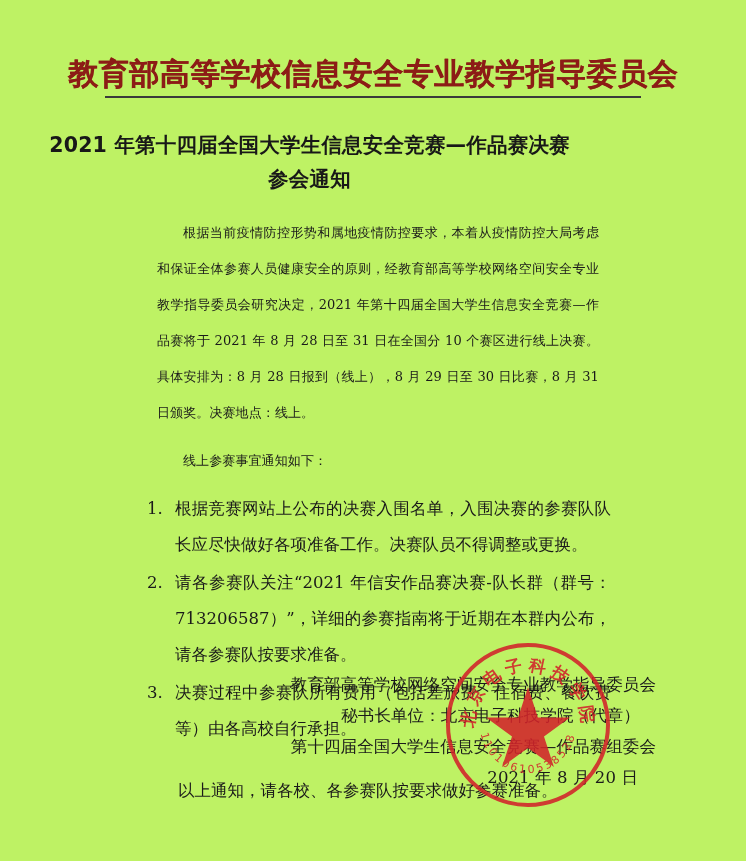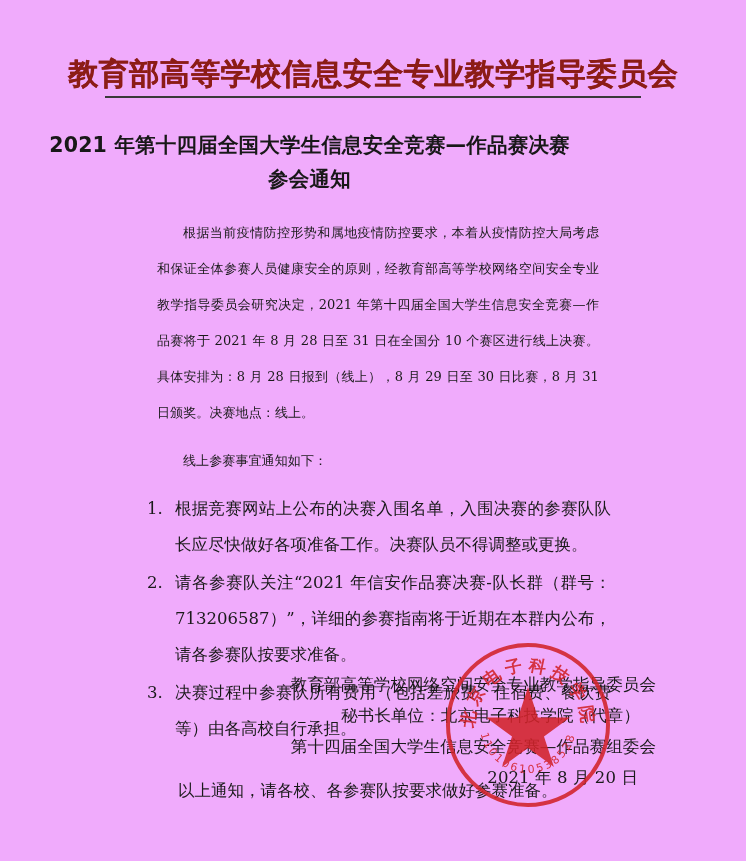--- a/index.html
+++ b/index.html
@@ -12,21 +12,21 @@
     height: 861px;
     position: relative;
     overflow: hidden;
     font-family: "DejaVu Serif", "Liberation Serif", serif;
     color: #1a1a1a;
   }
 
   .page {
     position: absolute;
     inset: 0;
-    background: #f0abfc;
+    background: #bef264;
   }
 
   
   .letterhead {
     position: absolute;
     top: 54px;
     left: 0;
     width: 746px;
     text-align: center;
   }

